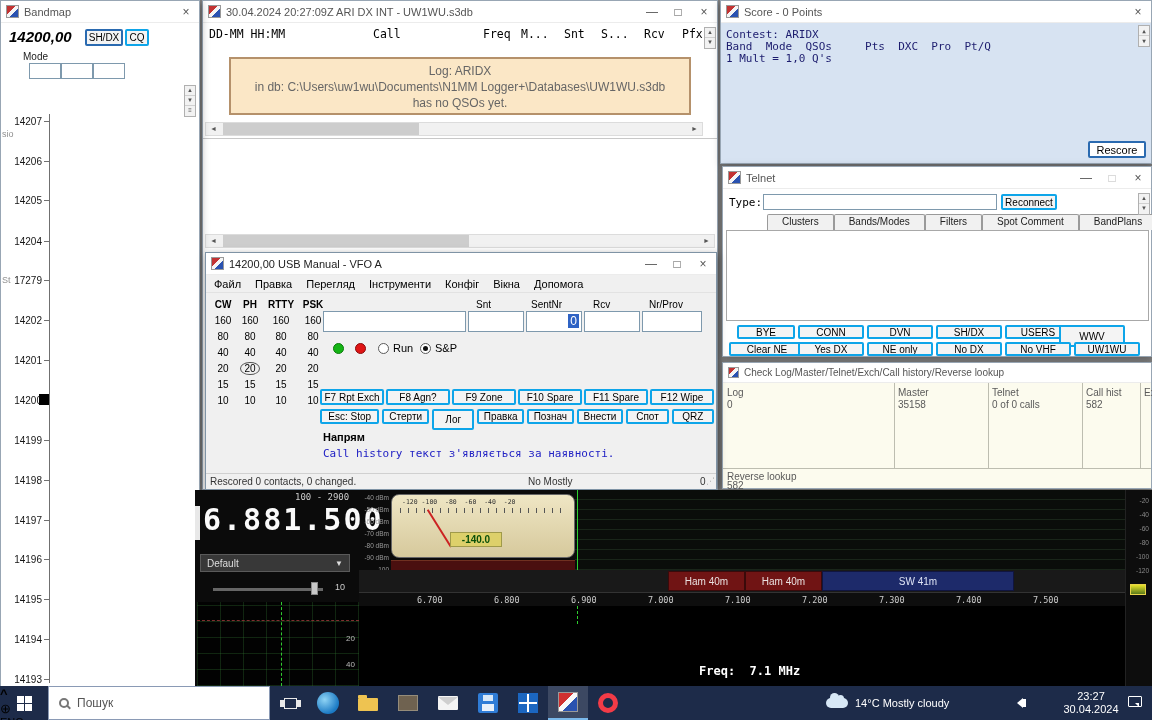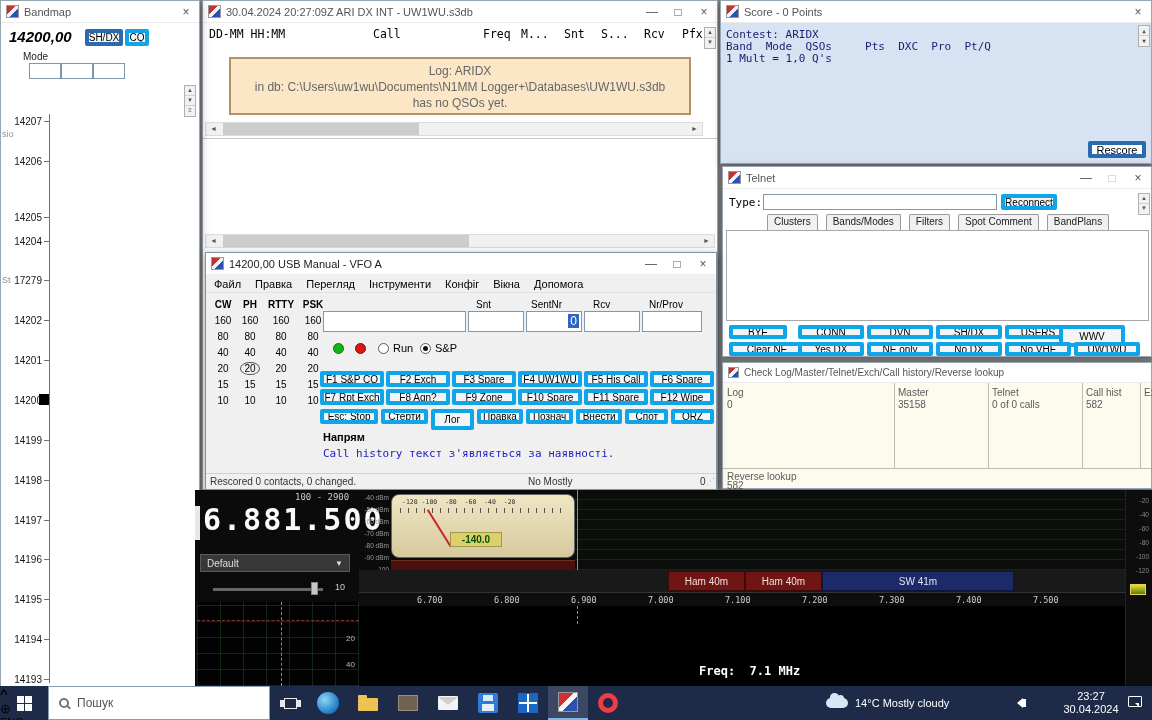--- a/index.html
+++ b/index.html
@@ -7,29 +7,29 @@
 body{position:relative;overflow:hidden;background:#8a8a8a;font-family:"Liberation Sans",sans-serif;color:#000}
 .abs{position:absolute}
 .win{position:absolute;background:#fff;border:1px solid #98a6b4;box-shadow:1px 2px 8px rgba(0,0,0,.35)}
 .tb{position:relative;height:22px;background:#fff;border-bottom:1px solid #ececec;display:flex;align-items:center;padding-left:5px;font-size:11px;color:#555;white-space:nowrap;overflow:hidden}
 .wbtns{position:absolute;right:0;top:0;height:100%;display:flex;align-items:center}
 .wb{width:26px;text-align:center;font-size:12px;color:#555;line-height:20px}
 .icn{width:13px;height:13px;margin-right:5px;flex:0 0 13px;background:linear-gradient(135deg,#c23333 0 38%,#f5f5f5 38% 62%,#2a52b0 62% 100%);border:1px solid #999}
 .spin{position:absolute;width:12px;border:1px solid #b0b0b0;background:#f2f2f2;z-index:5}
 .spin div{height:10px;font-size:6px;line-height:9px;text-align:center;color:#555;border-bottom:1px solid #d0d0d0}
 .spin div:last-child{border-bottom:none}
-.btn{background:#f4f4f4;border:4px solid #0ea5e9;border-radius:2px;font-size:10px;display:flex;align-items:center;justify-content:center;color:#000;font-family:"Liberation Sans",sans-serif;white-space:nowrap;overflow:hidden}
+.btn{background:#f4f4f4;border:2px solid #0ea5e9;border-radius:2px;font-size:10px;display:flex;align-items:center;justify-content:center;color:#000;font-family:"Liberation Sans",sans-serif;white-space:nowrap;overflow:hidden}
 .mono{font-family:"DejaVu Sans Mono",monospace}
 .pre{white-space:pre}
 .hsb{position:absolute;height:14px;background:#f1f1f1;border:1px solid #dcdcdc;display:flex}
 .hsb .ar{width:15px;font-size:7px;line-height:12px;text-align:center;color:#555}
 .hsb .tr{flex:1;position:relative;background:#f1f1f1}
 .hsb .th{position:absolute;top:0;height:12px;background:#cdcdcd}
 .field{position:absolute;background:#fff;border:1px solid #7e99ad}
-.tab{height:16px;border:1px solid #9a9a9a;border-bottom:none;border-radius:2px 2px 0 0;background:#f1f1f1;font-size:10px;padding:1px 6px;margin-right:8px;color:#222;white-space:nowrap}
+.tab{height:16px;border:1px solid #9a9a9a;border-bottom:none;border-radius:2px 2px 0 0;background:#f1f1f1;font-size:10px;padding:1px 14px;margin-right:0;color:#222;white-space:nowrap}
 .bm-row{position:absolute;left:0;width:48px;height:12px}
 .bm-lbl{position:absolute;right:7px;top:0;font-size:10px;color:#151515}
 .bm-tick{position:absolute;right:0;top:5px;width:5px;height:1px;background:#707070}
 .dot{width:11px;height:11px;border-radius:50%;position:absolute}
 .radio{position:absolute;display:flex;align-items:center;font-size:11px;gap:4px}
 .radio .c{width:11px;height:11px;border:1px solid #5a5a5a;border-radius:50%;background:#fff;position:relative}
 .radio .c.on::after{content:"";position:absolute;left:2px;top:2px;width:5px;height:5px;border-radius:50%;background:#111}
 .slot{position:absolute;top:0;width:40px;height:34px;display:flex;align-items:center;justify-content:center}
 .mag{width:10px;height:10px;border:2px solid #777;border-radius:50%;position:relative;margin:0 8px 0 10px;flex:0 0 10px}
 .mag::after{content:"";position:absolute;width:5px;height:2px;background:#777;transform:rotate(45deg);right:-4px;bottom:-2px}
@@ -127,21 +127,21 @@
   <div style="position:absolute;left:0;top:105px;width:200px;bottom:1px">
     <div style="position:absolute;left:48px;top:8px;bottom:2px;width:1px;background:#707070"></div>
     <div class="bm-row" style="top:10px">
         <span class="bm-lbl">14207</span>
         <span class="bm-tick"></span>
       </div>
     <div class="bm-row" style="top:50px">
         <span class="bm-lbl">14206</span>
         <span class="bm-tick"></span>
       </div>
-    <div class="bm-row" style="top:106px">
+    <div class="bm-row" style="top:89px">
         <span class="bm-lbl">14205</span>
         <span class="bm-tick"></span>
       </div>
     <div class="bm-row" style="top:130px">
         <span class="bm-lbl">14204</span>
         <span class="bm-tick"></span>
       </div>
     <div class="bm-row" style="top:169px">
         <span class="bm-lbl">17279</span>
         <span class="bm-tick"></span>
@@ -228,21 +228,21 @@
       <div>▼</div>
     </div>
   <div style="position:absolute;left:44px;top:47px;display:flex">
     <div class="tab">Clusters</div>
     <div class="tab">Bands/Modes</div>
     <div class="tab">Filters</div>
     <div class="tab">Spot Comment</div>
     <div class="tab">BandPlans</div>
   </div>
   <div style="position:absolute;left:3px;top:63px;width:423px;height:91px;border:1px solid #a8a8a8;background:#fff"></div>
-  <button class="btn" style="position:absolute;left:6px;top:158px;width:58px;height:14px">BYE</button>
+  <button class="btn" style="position:absolute;left:14px;top:158px;width:58px;height:14px">BYE</button>
   <button class="btn" style="position:absolute;left:75px;top:158px;width:66px;height:14px">CONN</button>
   <button class="btn" style="position:absolute;left:144px;top:158px;width:66px;height:14px">DVN</button>
   <button class="btn" style="position:absolute;left:213px;top:158px;width:66px;height:14px">SH/DX</button>
   <button class="btn" style="position:absolute;left:282px;top:158px;width:66px;height:14px">USERS</button>
   <button class="btn" style="position:absolute;left:336px;top:158px;width:66px;height:22px">WWV</button>
   <button class="btn" style="position:absolute;left:6px;top:175px;width:76px;height:14px">Clear NE</button>
   <button class="btn" style="position:absolute;left:75px;top:175px;width:66px;height:14px">Yes DX</button>
   <button class="btn" style="position:absolute;left:144px;top:175px;width:66px;height:14px">NE only</button>
   <button class="btn" style="position:absolute;left:213px;top:175px;width:66px;height:14px">No DX</button>
   <button class="btn" style="position:absolute;left:282px;top:175px;width:66px;height:14px">No VHF</button>
@@ -337,28 +337,20 @@
   <span class="dot" style="left:127px;top:90px;background:#14b414;border:1px solid #0a7a0a"></span>
   <span class="dot" style="left:149px;top:90px;background:#e01414;border:1px solid #8a0a0a"></span>
   <label class="radio" style="left:172px;top:89px">
       <span class="c"></span>
       <span>Run</span>
     </label>
   <label class="radio" style="left:214px;top:89px">
       <span class="c on"></span>
       <span>S&amp;P</span>
     </label>
-  <div style="position:absolute;left:114px;top:118px;width:394px;display:flex;gap:2px">
-    <button class="btn" style="flex:1;height:16px">F1 S&amp;P CQ</button>
-    <button class="btn" style="flex:1;height:16px">F2 Exch</button>
-    <button class="btn" style="flex:1;height:16px">F3 Spare</button>
-    <button class="btn" style="flex:1;height:16px">F4 UW1WU</button>
-    <button class="btn" style="flex:1;height:16px">F5 His Call</button>
-    <button class="btn" style="flex:1;height:16px">F6 Spare</button>
-  </div>
   <div style="position:absolute;left:114px;top:136px;width:394px;display:flex;gap:2px">
     <button class="btn" style="flex:1;height:16px">F7 Rpt Exch</button>
     <button class="btn" style="flex:1;height:16px">F8 Agn?</button>
     <button class="btn" style="flex:1;height:16px">F9 Zone</button>
     <button class="btn" style="flex:1;height:16px">F10 Spare</button>
     <button class="btn" style="flex:1;height:16px">F11 Spare</button>
     <button class="btn" style="flex:1;height:16px">F12 Wipe</button>
   </div>
   <div style="position:absolute;left:114px;top:156px;width:394px;display:flex;gap:3px">
     <button class="btn" style="flex:1.3;height:15px">Esc: Stop</button>

